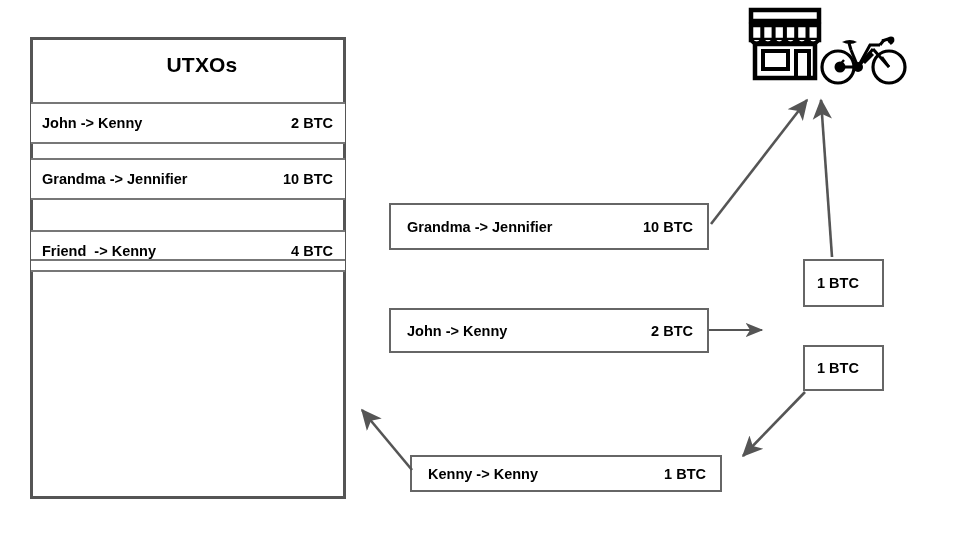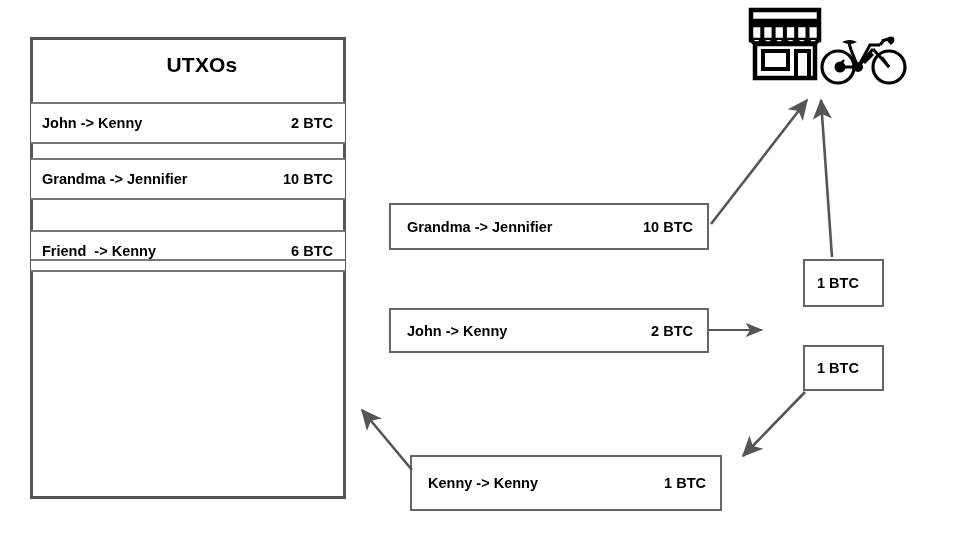--- a/index.html
+++ b/index.html
@@ -94,21 +94,21 @@
     display: flex;
     align-items: center;
     justify-content: space-between;
     padding: 0 14px 0 16px;
     font-size: 14.5px;
     font-weight: bold;
     color: #000000;
   }
   .tx-grandma { left: 389px; top: 203px; width: 320px; height: 47px; }
   .tx-john    { left: 389px; top: 308px; width: 320px; height: 45px; }
-  .tx-kenny   { left: 410px; top: 455px; width: 312px; height: 56px; }
+  .tx-kenny   { left: 410px; top: 455px; width: 312px; height: 37px; }
 
   
   .btc-box {
     position: absolute;
     box-sizing: border-box;
     border: 2px solid #666666;
     background: #ffffff;
     display: flex;
     align-items: center;
     padding-left: 12px;
@@ -155,21 +155,21 @@
   <div class="utxo-row utxo-row-0">
     <span class="who">John -&gt; Kenny</span>
     <span class="amt">2 BTC</span>
   </div>
   <div class="utxo-row utxo-row-1">
     <span class="who">Grandma -&gt; Jennifier</span>
     <span class="amt">10 BTC</span>
   </div>
   <div class="utxo-row utxo-row-2">
     <span class="who">Friend  -&gt; Kenny</span>
-    <span class="amt">6 BTC</span>
+    <span class="amt">4 BTC</span>
   </div>
   <div class="utxo-bottom-div"></div>
 
   <div class="tx-box tx-grandma">
     <span>Grandma -&gt; Jennifier</span>
     <span>10 BTC</span>
   </div>
   <div class="tx-box tx-john">
     <span>John -&gt; Kenny</span>
     <span>2 BTC</span>

